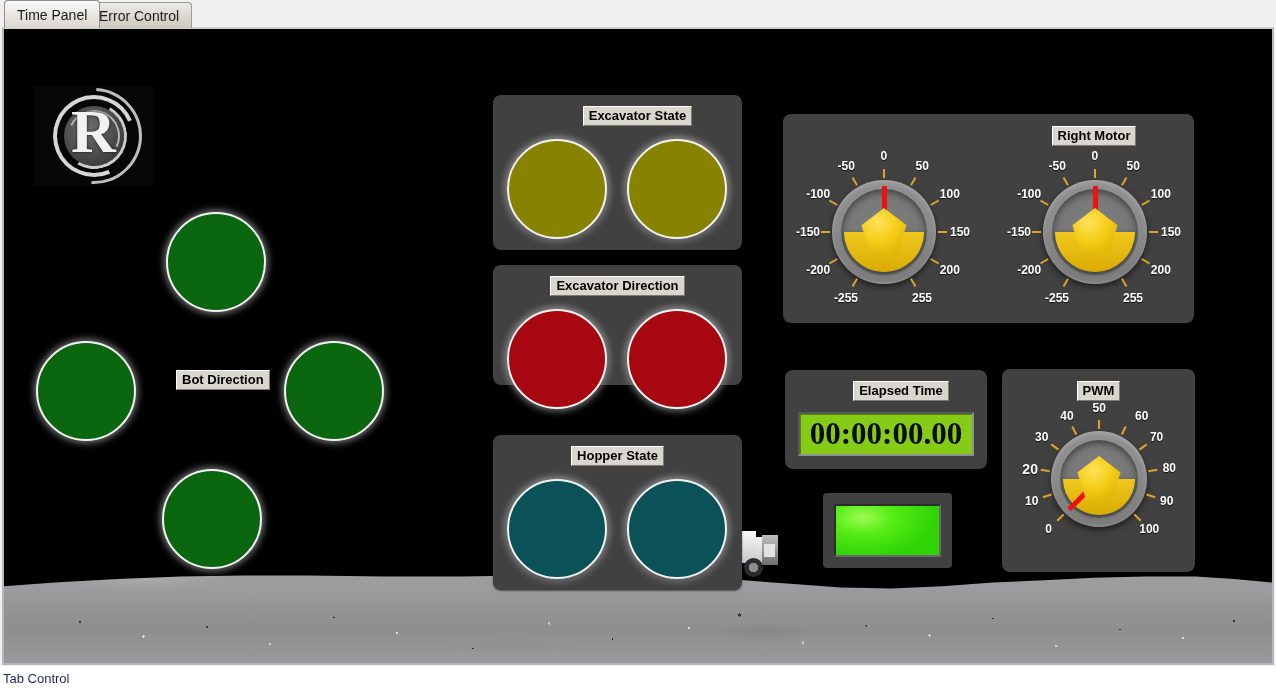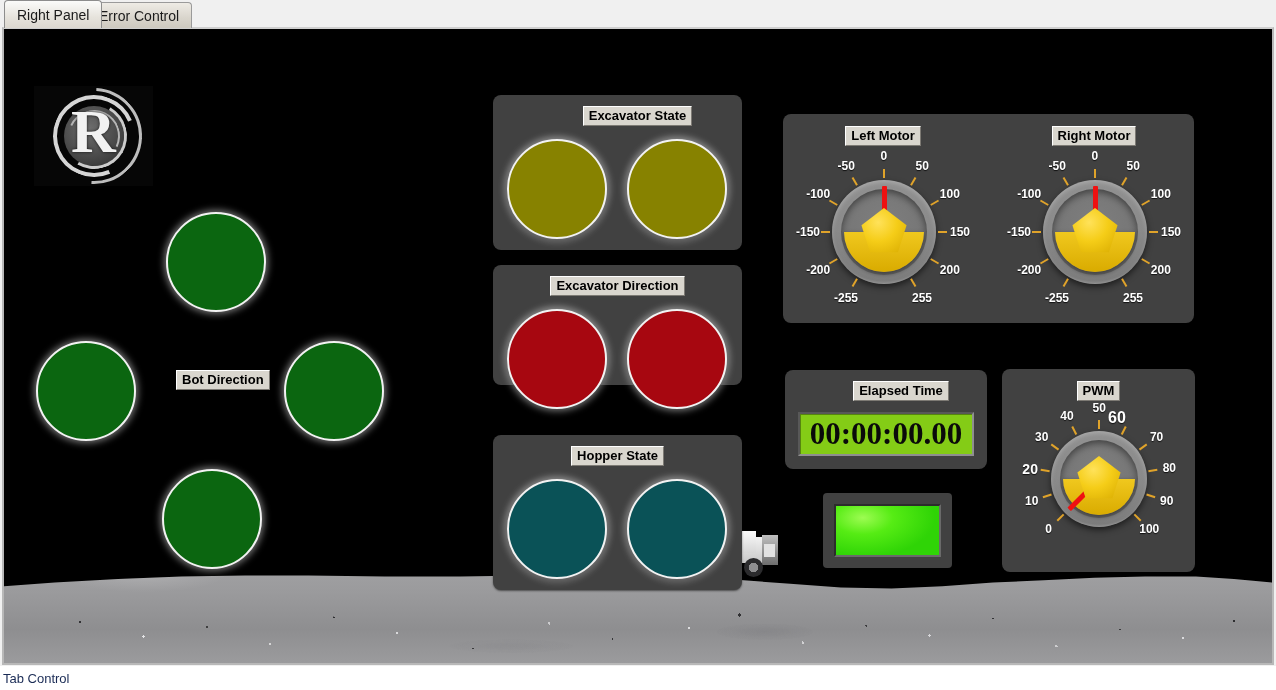--- a/index.html
+++ b/index.html
@@ -311,21 +311,21 @@
     color: #1a2b55;
   }
 </style>
 </head>
 <body>
 
 <div id="app">
 
   <div class="tabstrip">
     <div class="tab active">
-      <span>Right Panel</span>
+      <span>Time Panel</span>
     </div>
     <div class="tab inactive">
       <span>Error Control</span>
     </div>
   </div>
 
   <div class="panel-frame">
 
     <div class="space"></div>
     <div class="moon-ground"></div>
@@ -381,23 +381,20 @@
     <div class="subpanel" style="left:489px; top:406px; width:249px; height:155px;">
       <div class="cap-wrap" style="top:11px;">
         <span class="cap">Hopper State</span>
       </div>
       <div class="led" style="left:14px; top:44px; width:100px; height:100px; background:#0a5257;"></div>
       <div class="led" style="left:134px; top:44px; width:100px; height:100px; background:#0a5257;"></div>
     </div>
 
     <div class="subpanel" style="left:779px; top:85px; width:411px; height:209px;">
 
-      <div style="position:absolute; left:0; top:12px; width:200px; text-align:center;">
-        <span class="cap">Left Motor</span>
-      </div>
       <div class="knob" style="left:6px; top:40px; width:190px; height:160px;">
         <div class="knob-scale"></div>
       <div class="ring-outer" style="left: 43px; top: 26px; width: 104px; height: 104px;"></div>
           <div class="dial-face" style="left: 52px; top: 35px; width: 86px; height: 86px;"></div>
           <div class="skirt-arc" style="left: 55px; top: 78px; width: 80px; height: 40px;"></div>
           <div class="tick" style="left: 94px; top: 15px; width: 2px; height: 9px; transform-origin: 50% 63px; transform: rotate(-150deg);"></div>
           <div class="tlabel" style="font-size: 12px; left: 45px; top: 136.818px;">-255</div>
           <div class="tick" style="left: 94px; top: 15px; width: 2px; height: 9px; transform-origin: 50% 63px; transform: rotate(-120deg);"></div>
           <div class="tlabel" style="font-size: 12px; left: 17.1821px; top: 109px;">-200</div>
           <div class="tick" style="left: 94px; top: 15px; width: 2px; height: 9px; transform-origin: 50% 63px; transform: rotate(-90deg);"></div>
@@ -485,21 +482,21 @@
           <div class="tlabel" style="font-size: 12px; left: 16.975px; top: 84.9402px;">10</div>
           <div class="tick" style="left: 90px; top: 11px; width: 2px; height: 9px; transform-origin: 50% 59px; transform: rotate(-81deg);"></div>
           <div class="tlabel" style="font-size: 14px; left: 14.3741px; top: 51.8932px;">20</div>
           <div class="tick" style="left: 90px; top: 11px; width: 2px; height: 9px; transform-origin: 50% 59px; transform: rotate(-54deg);"></div>
           <div class="tlabel" style="font-size: 12px; left: 27.0598px; top: 21.2672px;">30</div>
           <div class="tick" style="left: 90px; top: 11px; width: 2px; height: 9px; transform-origin: 50% 59px; transform: rotate(-27deg);"></div>
           <div class="tlabel" style="font-size: 12px; left: 52.2667px; top: -0.261463px;">40</div>
           <div class="tick" style="left: 90px; top: 11px; width: 2px; height: 9px; transform-origin: 50% 59px; transform: rotate(0deg);"></div>
           <div class="tlabel" style="font-size: 12px; left: 84.5px; top: -8px;">50</div>
           <div class="tick" style="left: 90px; top: 11px; width: 2px; height: 9px; transform-origin: 50% 59px; transform: rotate(27deg);"></div>
-          <div class="tlabel" style="font-size: 16px; left: 100px; top: -0.261463px;">60</div>
+          <div class="tlabel" style="font-size: 12px; left: 127px; top: -0.261463px;">60</div>
           <div class="tick" style="left: 90px; top: 11px; width: 2px; height: 9px; transform-origin: 50% 59px; transform: rotate(54deg);"></div>
           <div class="tlabel" style="font-size: 12px; left: 141.94px; top: 21.2672px;">70</div>
           <div class="tick" style="left: 90px; top: 11px; width: 2px; height: 9px; transform-origin: 50% 59px; transform: rotate(81deg);"></div>
           <div class="tlabel" style="font-size: 12px; left: 154.626px; top: 51.8932px;">80</div>
           <div class="tick" style="left: 90px; top: 11px; width: 2px; height: 9px; transform-origin: 50% 59px; transform: rotate(108deg);"></div>
           <div class="tlabel" style="font-size: 12px; left: 152.025px; top: 84.9402px;">90</div>
           <div class="tick" style="left: 90px; top: 11px; width: 2px; height: 9px; transform-origin: 50% 59px; transform: rotate(135deg);"></div>
           <div class="tlabel" style="font-size: 12px; left: 131.205px; top: 113.205px;">100</div>
           <div class="needle" style="left: 88.5px; top: 27px; width: 5px; height: 43px; transform-origin: 50% 100%; transform: rotate(-135deg);"></div>
           <div class="cap-body" style="left: 68px; top: 47px; width: 46px; height: 46px;"></div>

